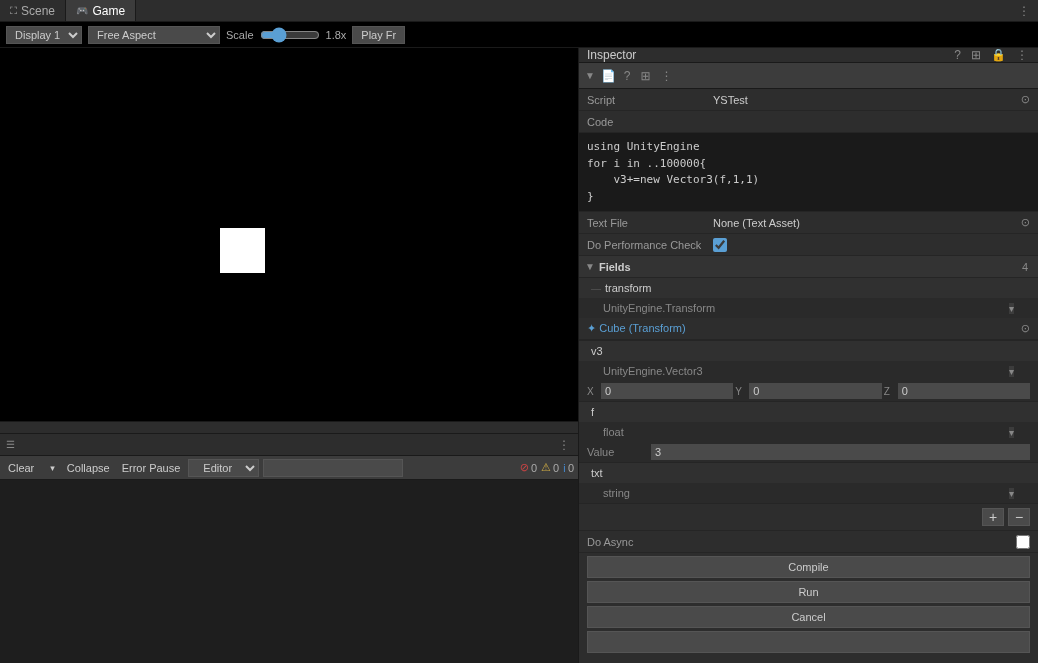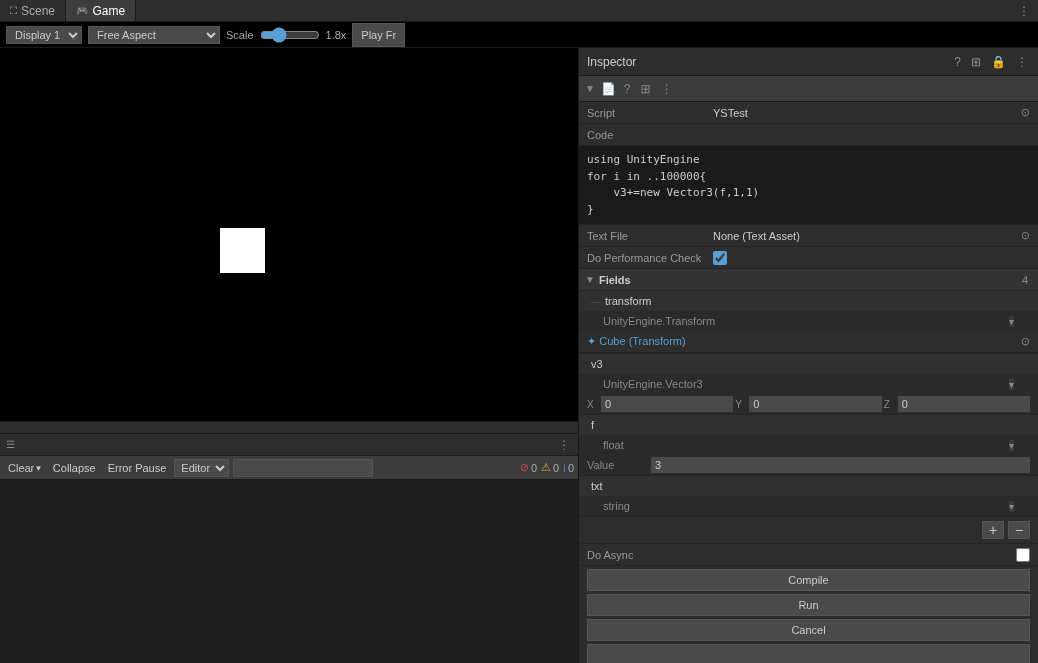--- a/index.html
+++ b/index.html
@@ -64,21 +64,21 @@
     }
     .scale-slider {
       width: 60px;
       accent-color: #5a9fd4;
     }
     .toolbar-btn {
       background: #4a4a4a;
       border: 1px solid #555;
       color: #ccc;
       font-size: 11px;
-      height: 24px;
+      height: 18px;
       padding: 0 8px;
       cursor: pointer;
     }
 
     
     .main-content {
       display: flex;
       flex: 1;
       overflow: hidden;
     }
@@ -153,30 +153,30 @@
       border-bottom: 1px solid #1a1a1a;
     }
     .console-btn {
       background: transparent;
       border: none;
       color: #ccc;
       font-size: 11px;
       cursor: pointer;
       display: flex;
       align-items: center;
-      gap: 2px;
+      gap: 16px;
       padding: 2px 4px;
     }
     .console-dropdown {
       background: #4a4a4a;
       border: 1px solid #555;
       color: #ccc;
       font-size: 11px;
       height: 18px;
-      padding: 0 2px;
+      padding: 0 10px;
     }
     .console-search {
       background: #4a4a4a;
       border: 1px solid #555;
       color: #ccc;
       font-size: 11px;
       height: 18px;
       padding: 0 4px;
       width: 140px;
     }
@@ -203,21 +203,21 @@
       flex: 1;
       background: #2d2d2d;
       border-left: 1px solid #1a1a1a;
       display: flex;
       flex-direction: column;
     }
     .inspector-header {
       display: flex;
       align-items: center;
       background: #2d2d2d;
-      height: 28px;
+      height: 15px;
       padding: 0 8px;
       border-bottom: 1px solid #1a1a1a;
       gap: 6px;
     }
     .inspector-header-title {
       font-size: 12px;
       color: #ccc;
       flex: 1;
     }
     .inspector-header-icons {

